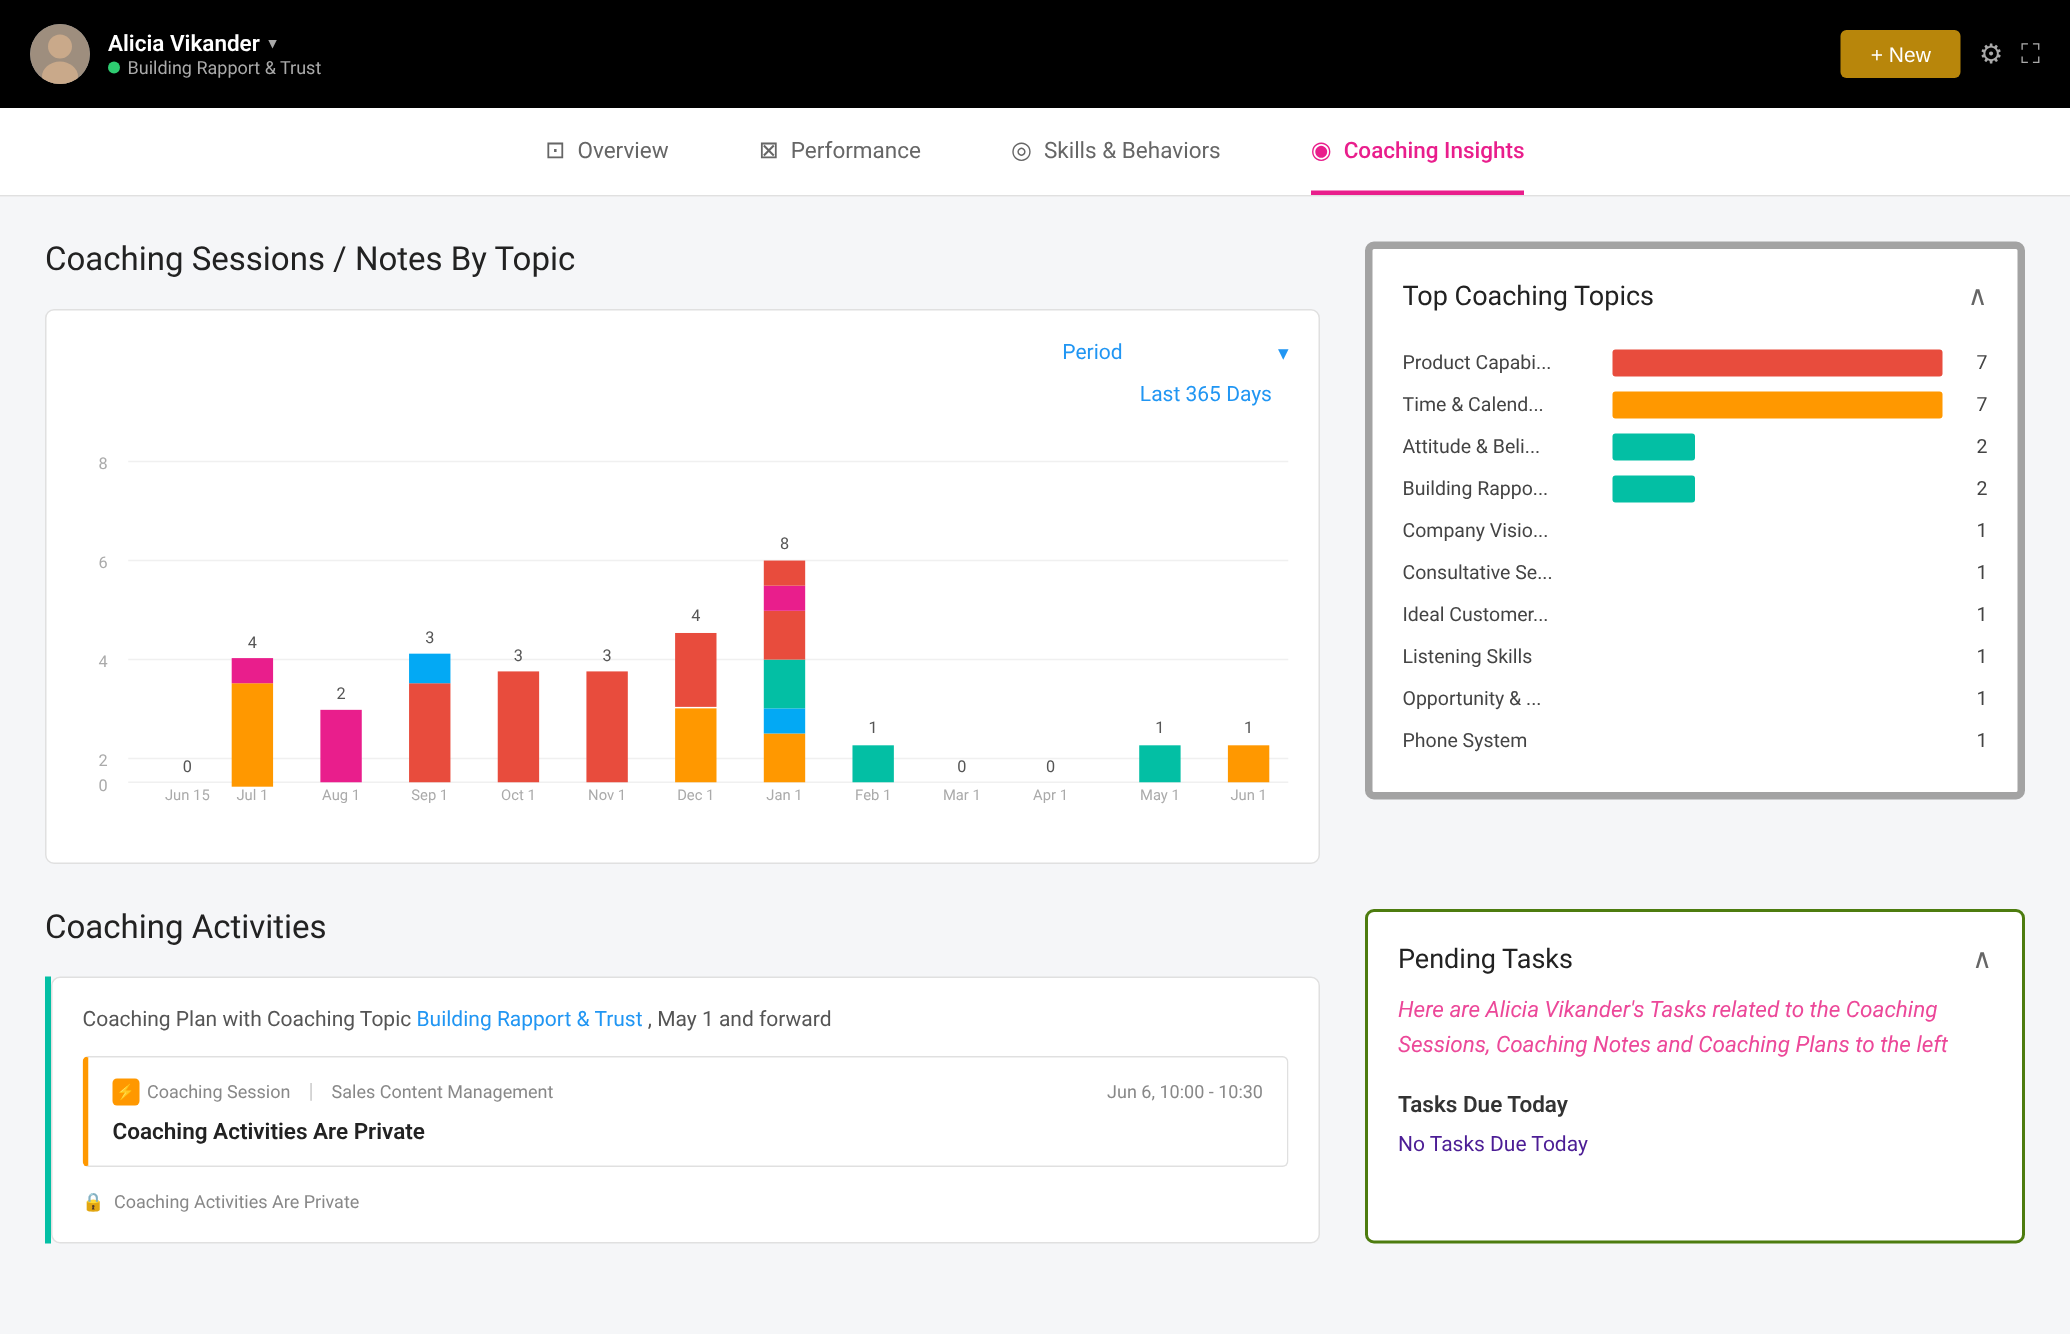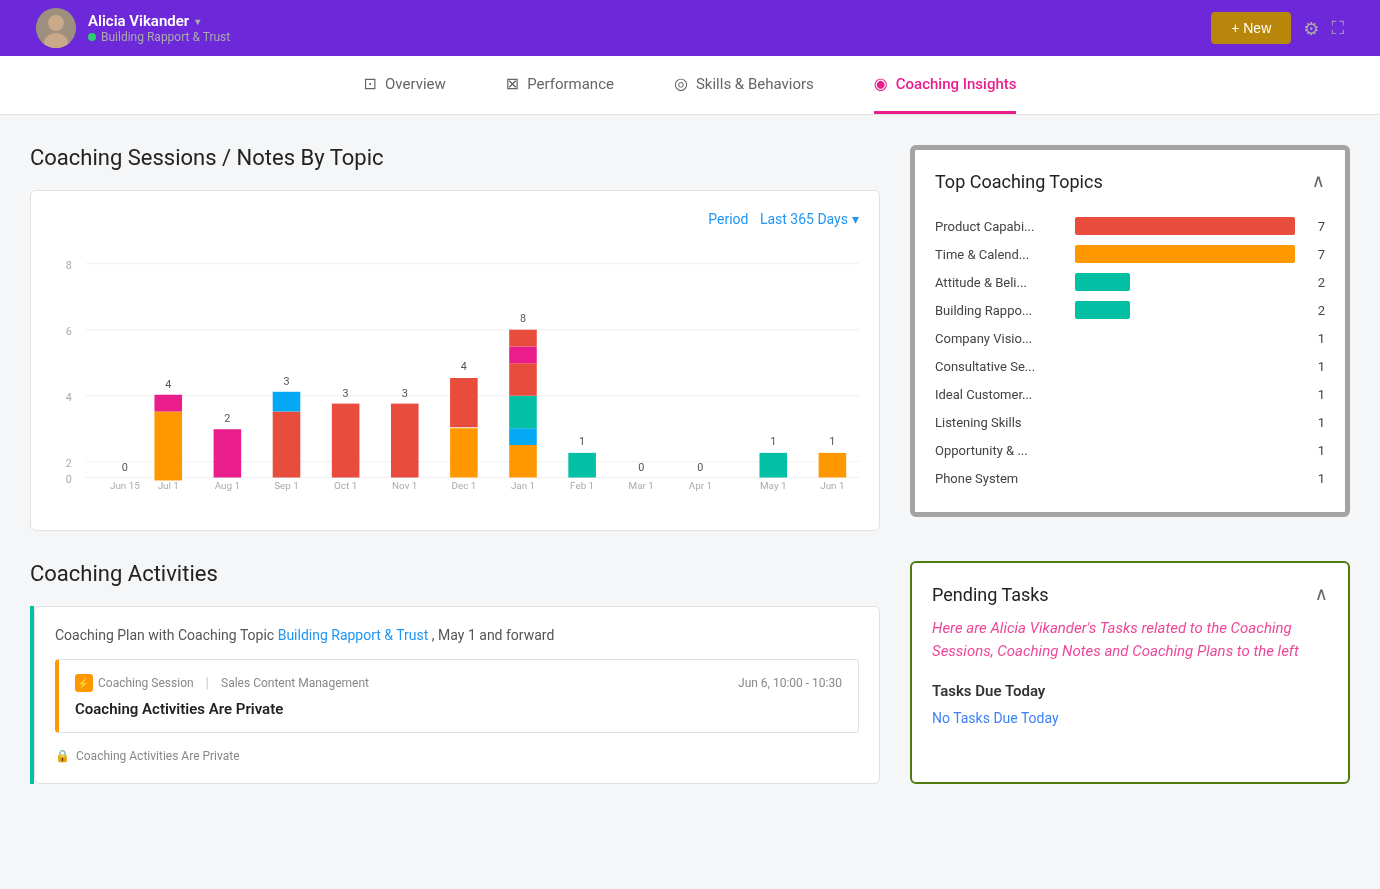--- a/index.html
+++ b/index.html
@@ -1,25 +1,25 @@
 <!DOCTYPE html>
 <html><head>
   <meta charset="utf-8">
   <style>
     * { box-sizing: border-box; margin: 0; padding: 0; }
     body { font-family: -apple-system, BlinkMacSystemFont, 'Segoe UI', Roboto, sans-serif; background: #f5f6f8; color: #333; font-size: 14px; }
 
     
     .header {
-      background: #6d28d9;
+      background: #000000;
       display: flex;
       align-items: center;
       justify-content: space-between;
-      padding: 0 36px;
-      height: 56px;
+      padding: 0 20px;
+      height: 72px;
       position: relative;
     }
     .header-left { display: flex; align-items: center; gap: 12px; }
     .avatar {
       width: 40px; height: 40px; border-radius: 50%;
       background: #888;
       overflow: hidden;
       display: flex; align-items: center; justify-content: center;
       color: white; font-size: 16px; font-weight: bold;
     }
@@ -134,21 +134,21 @@
     .pending-tasks-panel {
       background: white;
       border: 2px solid #4d7c0f;
       border-radius: 6px;
       padding: 20px;
     }
     .pending-header { display: flex; justify-content: space-between; align-items: center; margin-bottom: 12px; }
     .pending-title { font-size: 18px; font-weight: 400; color: #222; }
     .pending-desc { font-size: 15px; color: #ec4899; margin-bottom: 20px; line-height: 1.5; font-style: italic; }
     .tasks-due-today-label { font-size: 15px; font-weight: 600; color: #333; margin-bottom: 10px; }
-    .no-tasks { font-size: 14px; color: #3b82f6; }
+    .no-tasks { font-size: 14px; color: #4c1d95; }
   </style>
 </head>
 <body>
 
 <div class="header">
   <div class="header-left">
     <div class="avatar">
 
       <svg width="40" height="40" viewBox="0 0 40 40">
         <circle cx="20" cy="20" r="20" fill="#9e8e7e"></circle>
@@ -196,21 +196,21 @@
 <div class="main-content">
 
   <div class="two-col">
 
     <div>
       <h2 class="section-title">Coaching Sessions / Notes By Topic</h2>
       <div class="chart-panel">
         <div class="chart-header">
           <div class="period-selector">
             <span>Period</span>&nbsp;
-            <span style="color:#2196f3;">Last 365 Days</span>
+            <span style="color:#2196f3;margin-top:28px;">Last 365 Days</span>
             <span style="color:#2196f3;">▾</span>
           </div>
         </div>
 
         <div style="position:relative; padding: 10px 0 0 0;">
           <svg width="100%" height="260" viewBox="0 0 820 260" preserveAspectRatio="xMidYMid meet">
 
             <text x="18" y="20" font-size="11" fill="#aaa" text-anchor="middle">8</text>
             <text x="18" y="87" font-size="11" fill="#aaa" text-anchor="middle">6</text>
             <text x="18" y="154" font-size="11" fill="#aaa" text-anchor="middle">4</text>

